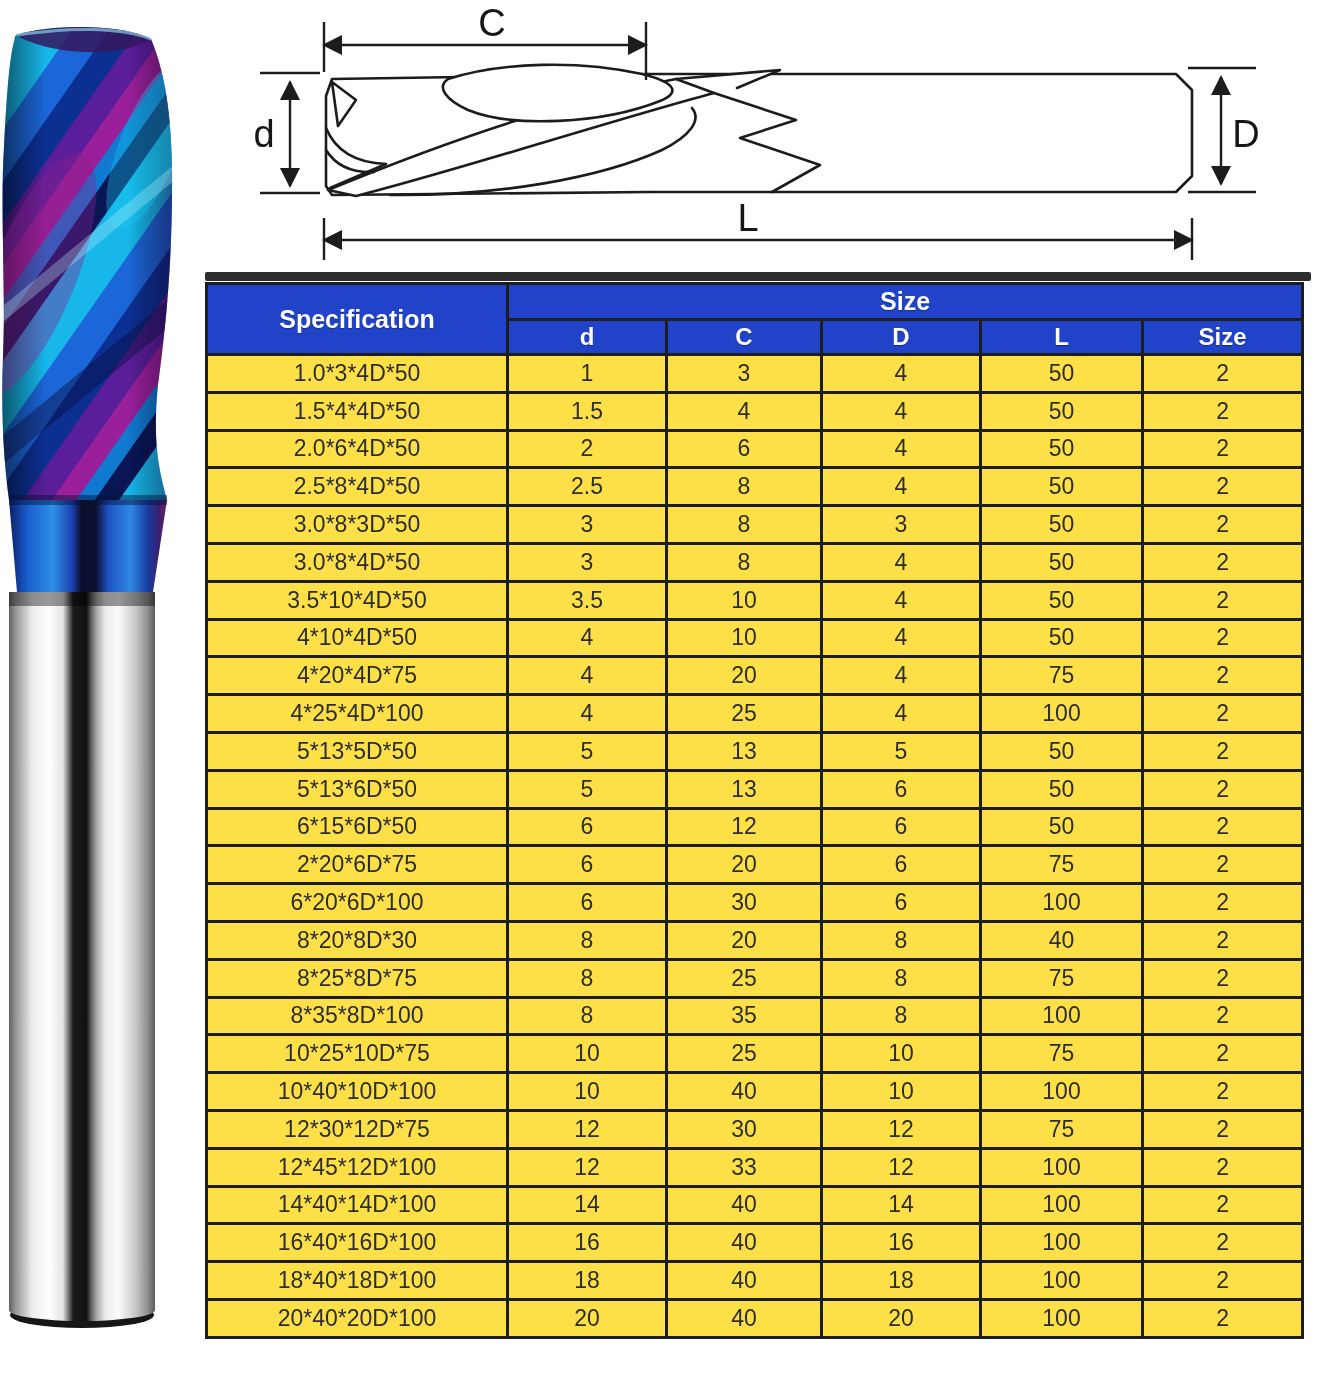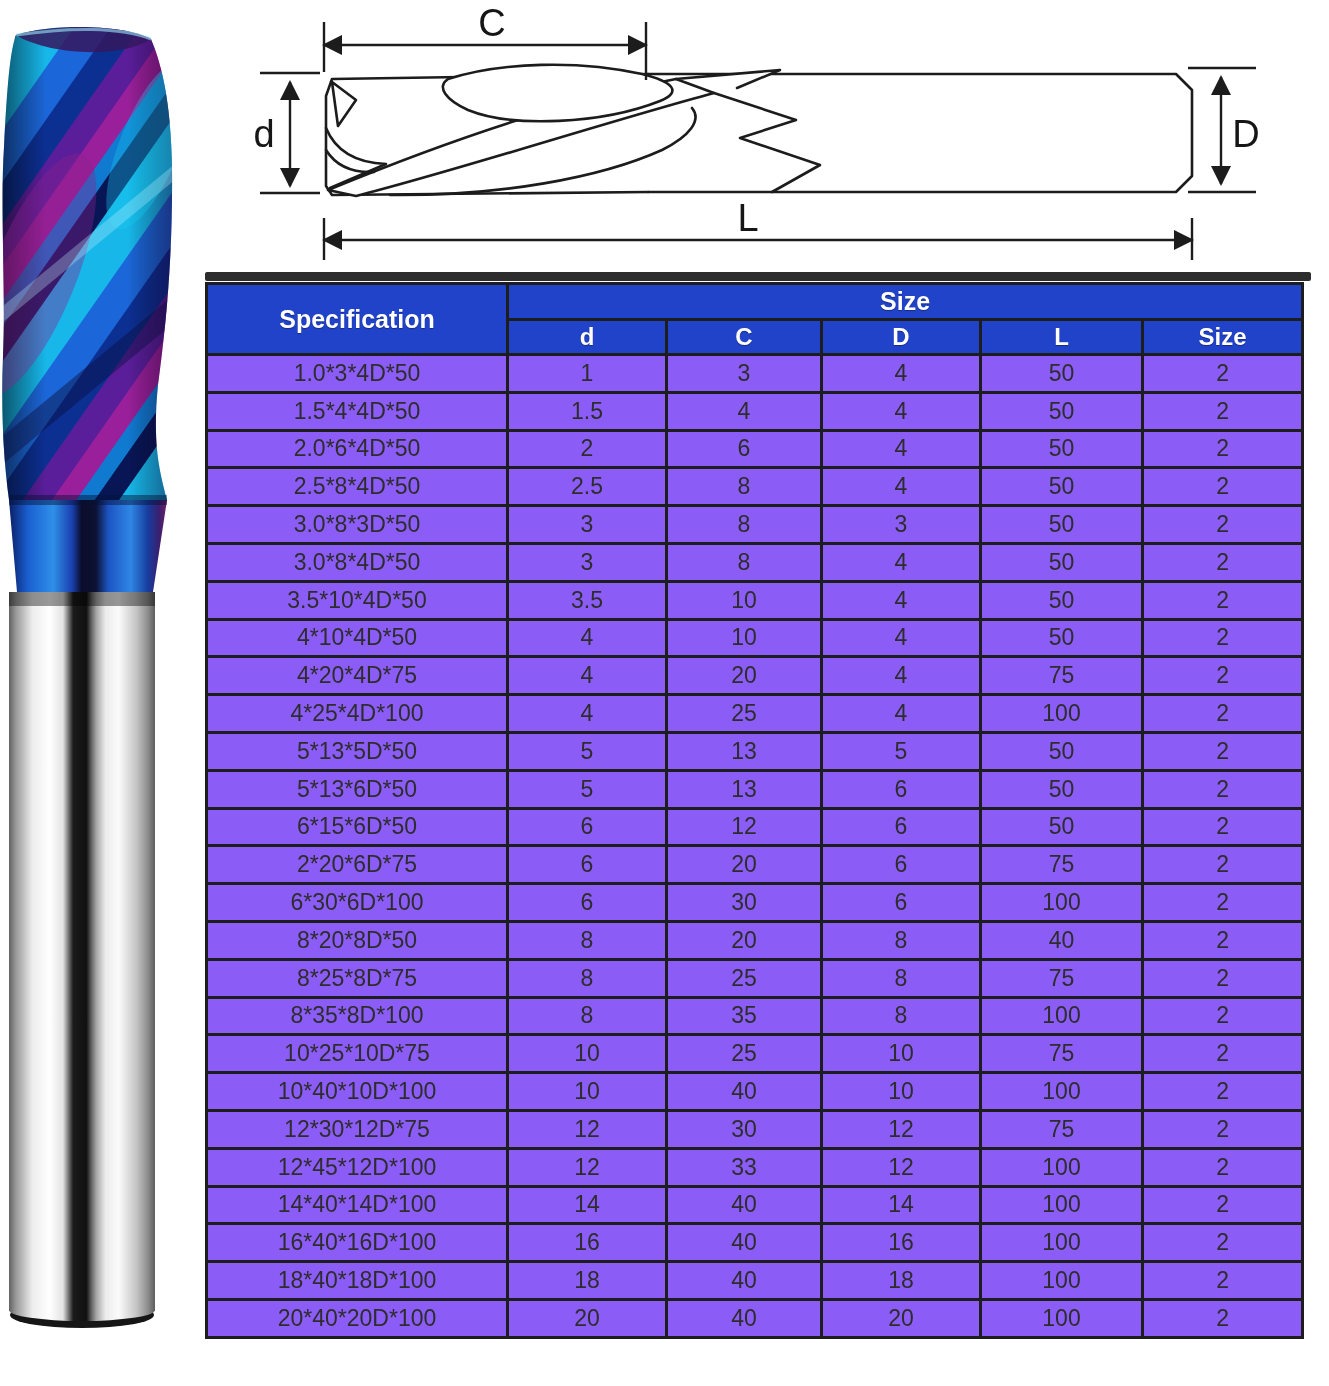--- a/index.html
+++ b/index.html
@@ -16,21 +16,21 @@
   .diagram{position:absolute;left:240px;top:0;width:1090px;height:266px;}
   .diagram text{font-family:"Liberation Sans",sans-serif;fill:#161616;}
 
   
   .topbar{position:absolute;left:205px;top:272px;width:1106px;height:9px;
     background:#2d2d2d;border-radius:2px;}
 
   
   table.spec{
     position:absolute;left:205px;top:282px;width:1096px;
-    border-collapse:collapse;table-layout:fixed;background:#8b5cf6;
+    border-collapse:collapse;table-layout:fixed;background:#fde047;
   }
   table.spec th,table.spec td{
     border:3px solid var(--table-border,#1d1d1d);
     text-align:center;vertical-align:middle;padding:0;
   }
   table.spec thead th{
     background:var(--header-blue,#2143c9);color:#ffffff;font-weight:bold;
     font-size:25px;height:33px;text-shadow:0 1px 1px rgba(0,0,0,.35);
   }
   table.spec thead th.sub{font-size:24px;height:32px;}
@@ -309,29 +309,29 @@
         </tr>
         <tr>
           <td>2*20*6D*75</td>
           <td>6</td>
           <td>20</td>
           <td>6</td>
           <td>75</td>
           <td>2</td>
         </tr>
         <tr>
-          <td>6*30*6D*100</td>
+          <td>6*20*6D*100</td>
           <td>6</td>
           <td>30</td>
           <td>6</td>
           <td>100</td>
           <td>2</td>
         </tr>
         <tr>
-          <td>8*20*8D*50</td>
+          <td>8*20*8D*30</td>
           <td>8</td>
           <td>20</td>
           <td>8</td>
           <td>40</td>
           <td>2</td>
         </tr>
         <tr>
           <td>8*25*8D*75</td>
           <td>8</td>
           <td>25</td>

